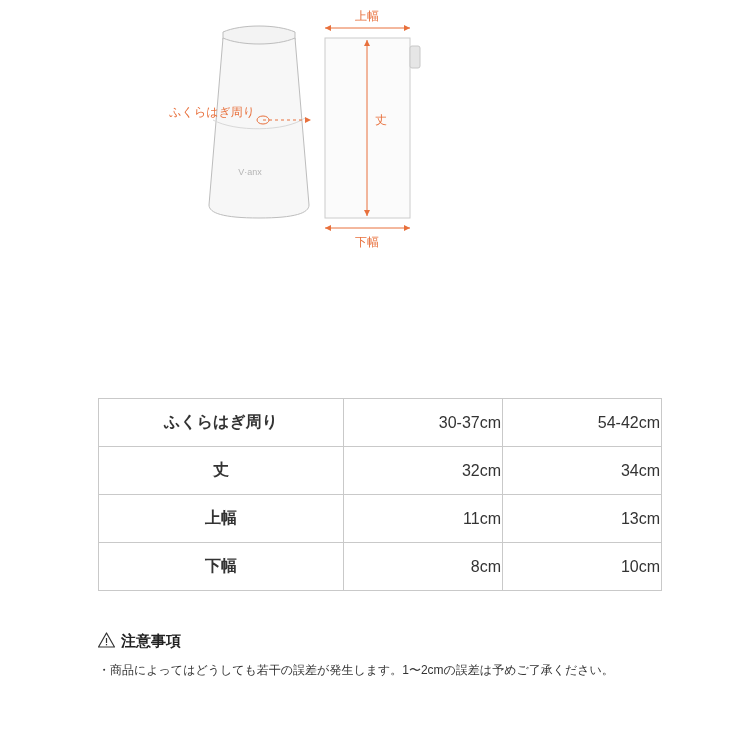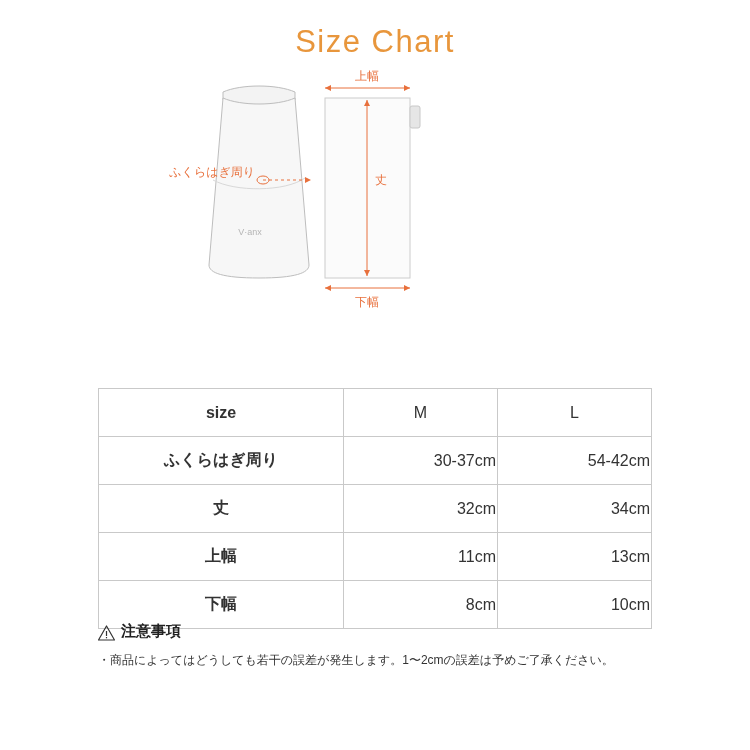--- a/index.html
+++ b/index.html
@@ -80,21 +80,21 @@
 
   
   .notes {
     position: absolute;
     left: 98px;
     top: 622px;
     width: 600px;
   }
   .notes-head {
     display: flex;
-    align-items: flex-end;
+    align-items: flex-start;
     gap: 6px;
     margin-bottom: 8px;
   }
   .warn-icon {
     width: 17px;
     height: 16px;
     display: inline-block;
   }
   .notes-title {
     font-size: 15px;
@@ -105,21 +105,20 @@
     font-size: 12px;
     line-height: 1.85;
     color: #333;
   }
 </style>
 </head>
 <body>
 
 <div class="page">
 
-  <div class="title">Size Chart</div>
 
   <div class="diagram">
     <svg width="460" height="250" viewBox="0 0 460 250">
 
       <g>
         <path d="M78 22 C96 14 132 14 150 22 L150 30 C132 38 96 38 78 30 Z" fill="#f3f3f3" stroke="#bdbdbd" stroke-width="1"></path>
         <path d="M78 28 L64 195 C64 203 78 208 114 208 C150 208 164 203 164 195 L150 28
                  C132 36 96 36 78 28 Z" fill="#f7f7f7" stroke="#bdbdbd" stroke-width="1"></path>
         <path d="M68 110 C90 122 140 122 160 108" fill="none" stroke="#d8d8d8" stroke-width="1"></path>
         <text x="105" y="165" font-family="Liberation Sans, sans-serif" font-size="9" fill="#b5b5b5" text-anchor="middle">V·anx</text>
@@ -157,25 +156,20 @@
       <text x="222" y="10" font-family="Liberation Sans, sans-serif" font-size="12" fill="#e8703c" text-anchor="middle">上幅</text>
       <text x="236" y="114" font-family="Liberation Sans, sans-serif" font-size="12" fill="#e8703c" text-anchor="middle">丈</text>
       <text x="222" y="236" font-family="Liberation Sans, sans-serif" font-size="12" fill="#e8703c" text-anchor="middle">下幅</text>
       <text x="110" y="106" font-family="Liberation Sans, sans-serif" font-size="12" fill="#e8703c" text-anchor="end">ふくらはぎ周り</text>
     </svg>
   </div>
 
   <div class="table-wrap">
     <table class="size-table">
       <tbody>
-          <tr>
-        <th class="row-label hdr-label">size</th>
-        <th class="val">M</th>
-        <th class="val">L</th>
-      </tr>
       <tr>
         <td class="row-label">ふくらはぎ周り</td>
         <td class="val">30-37cm</td>
         <td class="val">54-42cm</td>
       </tr>
       <tr>
         <td class="row-label">丈</td>
         <td class="val">32cm</td>
         <td class="val">34cm</td>
       </tr>

